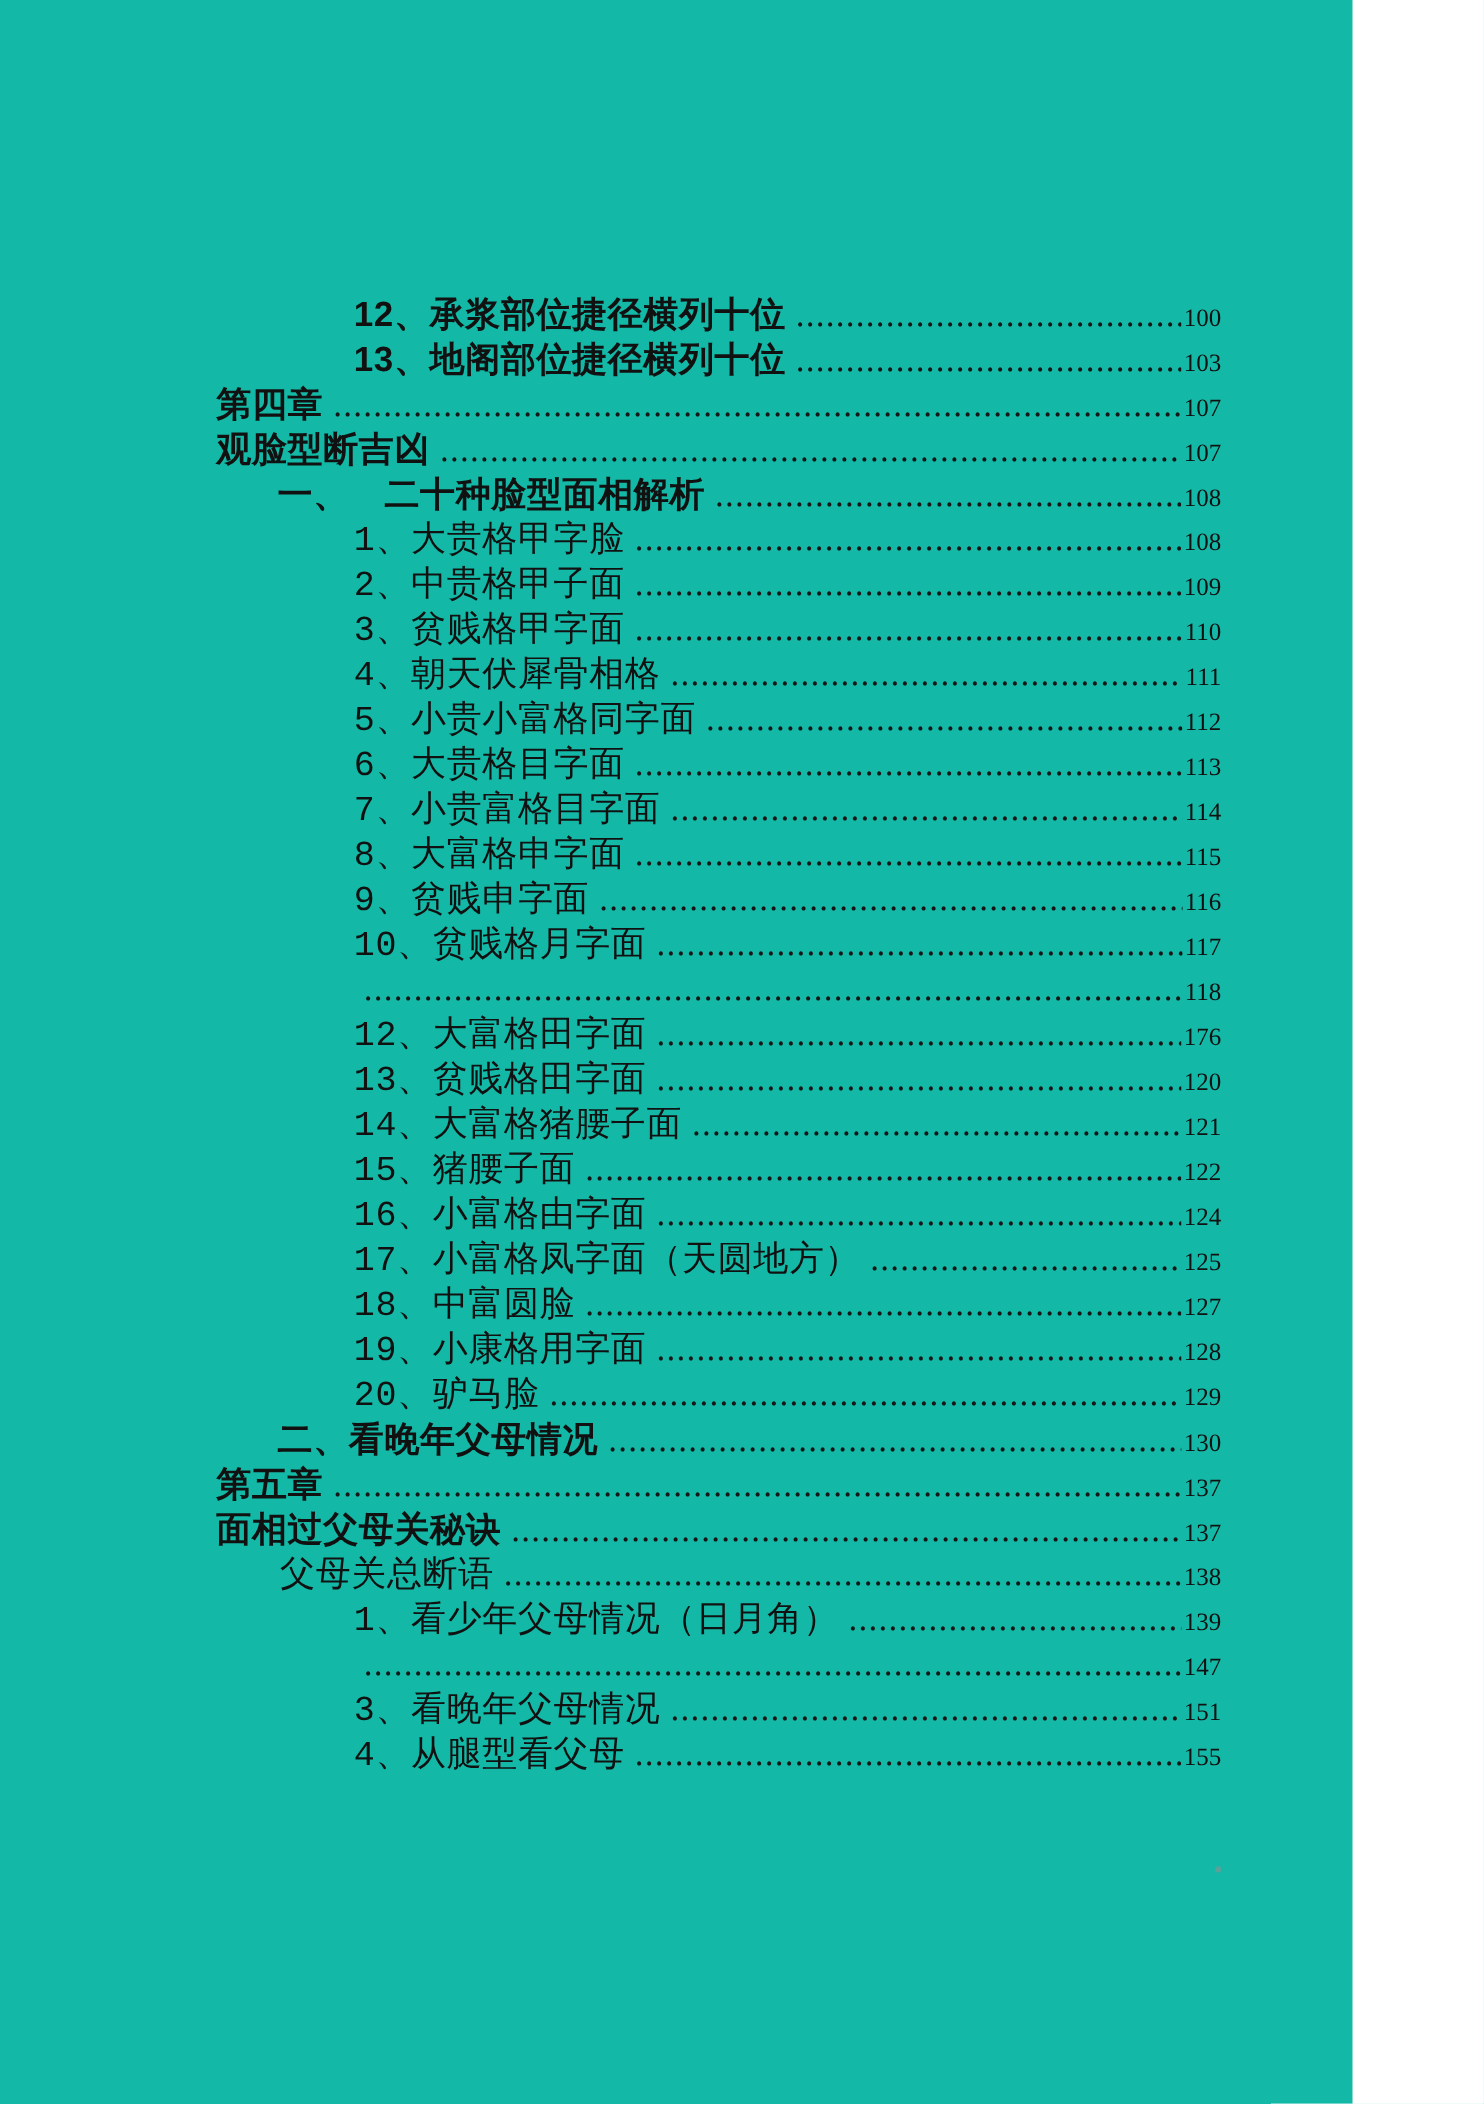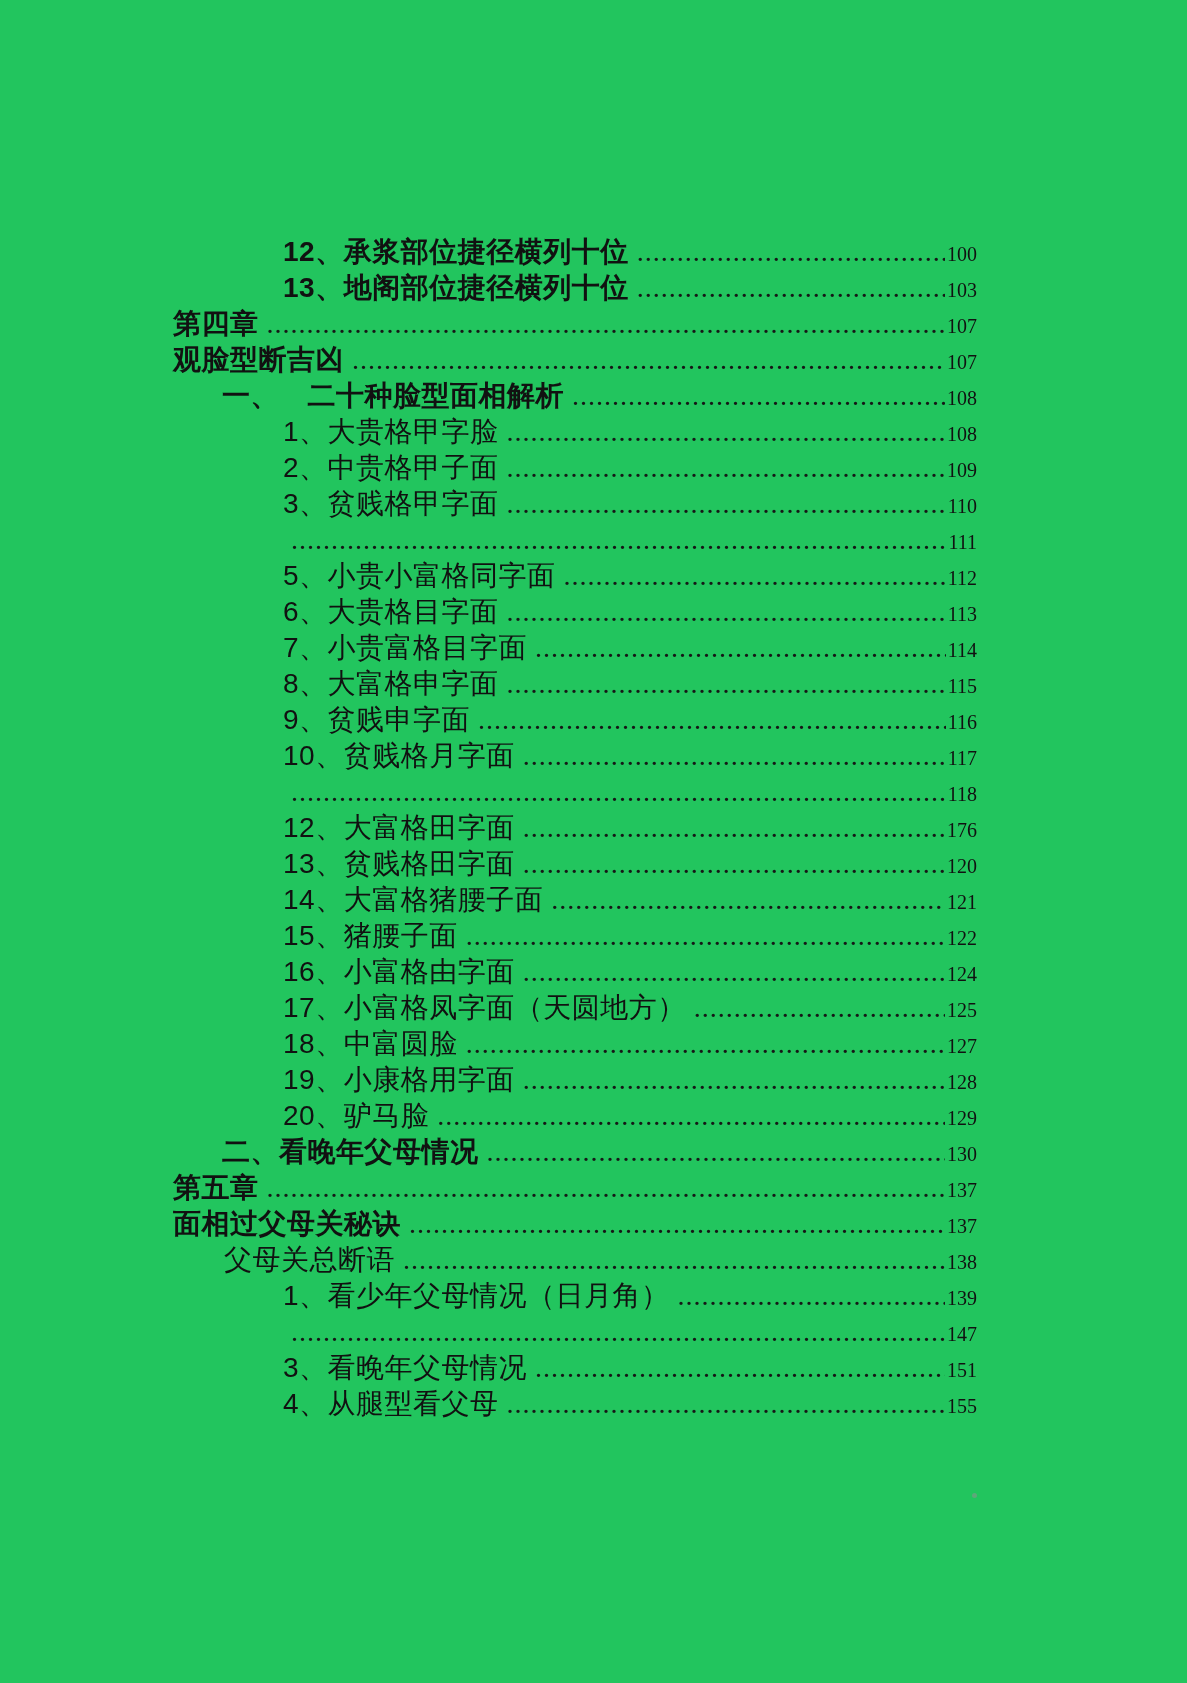--- a/index.html
+++ b/index.html
@@ -2,43 +2,43 @@
 <html><head>
 <meta charset="utf-8">
 <style>
   html, body {
     margin: 0;
     padding: 0;
     background: #ffffff;
   }
   .page {
     position: relative;
-    width: 1187px;
+    width: 1082px;
     height: 1683px;
-    background: #22c55e;
+    background: #14b8a6;
     overflow: hidden;
     color: #111111;
   }
   .toc {
     position: absolute;
     top: 234px;
     left: 173px;
     width: 804px;
   }
   .row {
     display: flex;
     align-items: baseline;
     height: 36px;
     line-height: 36px;
     font-size: 28px;
     color: #111111;
   }
   .row .label {
     white-space: nowrap;
-    font-family: Liberation Sans, sans-serif;
+    font-family: Liberation Mono, monospace;
     letter-spacing: 0.5px;
   }
   .row.bold .label {
     font-family: "Liberation Sans", sans-serif;
     font-weight: 700;
     letter-spacing: 0.5px;
   }
   .row.lvl-section { padding-left: 49px; justify-content: space-between; }
   .row.lvl-sub     { padding-left: 51px; }
   .row.lvl-item    { padding-left: 110px; }
@@ -110,20 +110,21 @@
         <span class="label">2、中贵格甲子面</span>
         <span class="leader" aria-hidden="true">................................................................................................................................................................</span>
         <span class="pagenum">109</span>
       </div>
       <div class="row lvl-item">
         <span class="label">3、贫贱格甲字面</span>
         <span class="leader" aria-hidden="true">................................................................................................................................................................</span>
         <span class="pagenum">110</span>
       </div>
       <div class="row lvl-item">
+        <span class="label">4、朝天伏犀骨相格</span>
         <span class="leader" aria-hidden="true">................................................................................................................................................................</span>
         <span class="pagenum">111</span>
       </div>
       <div class="row lvl-item">
         <span class="label">5、小贵小富格同字面</span>
         <span class="leader" aria-hidden="true">................................................................................................................................................................</span>
         <span class="pagenum">112</span>
       </div>
       <div class="row lvl-item">
         <span class="label">6、大贵格目字面</span>

